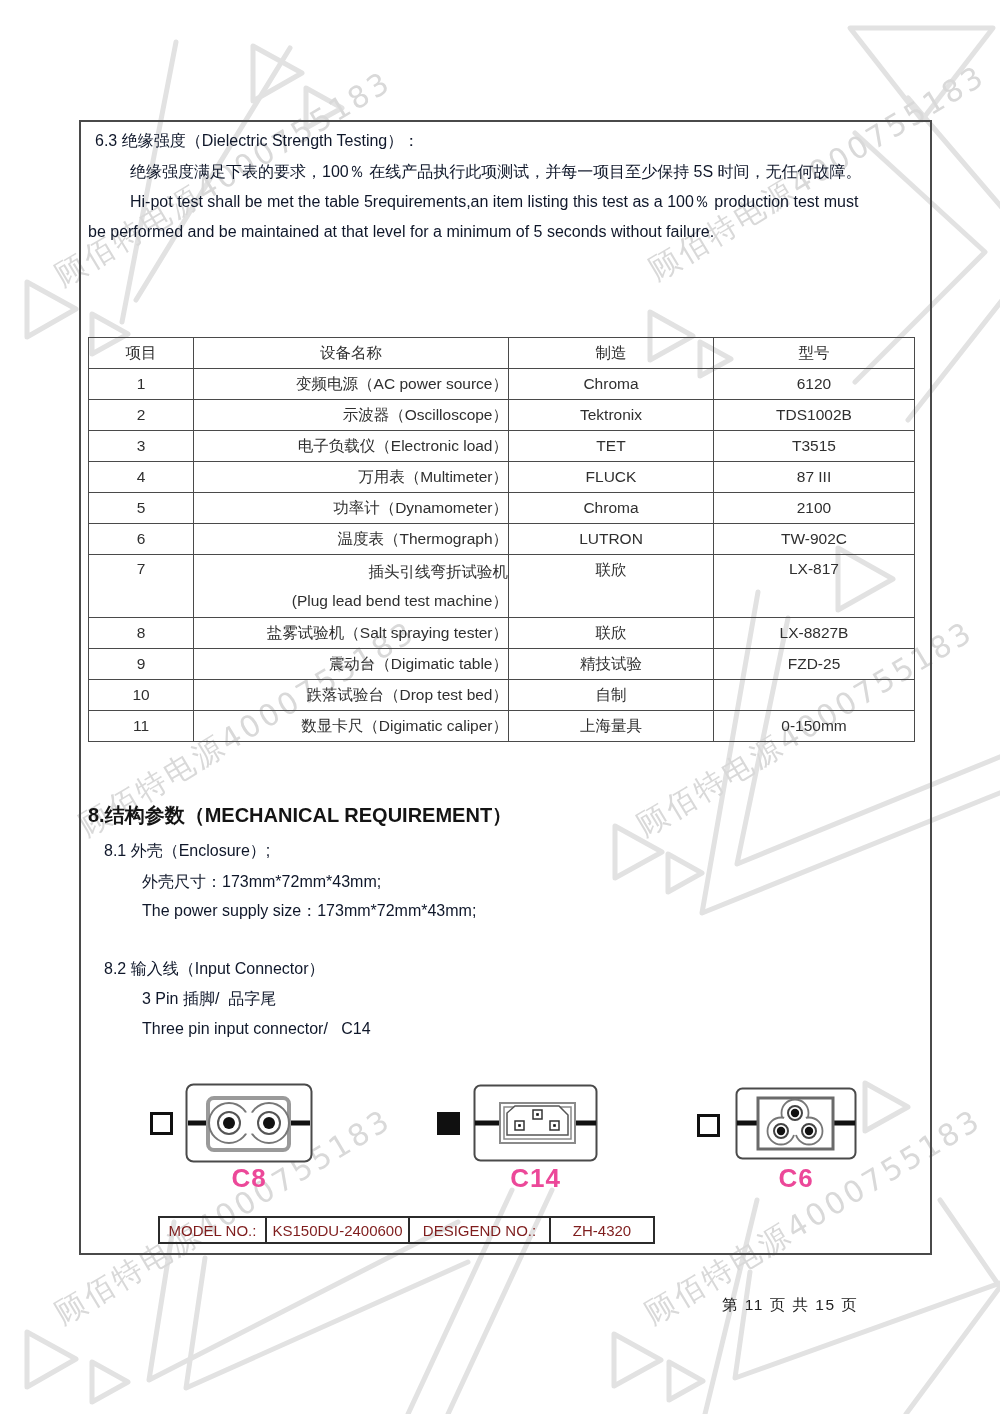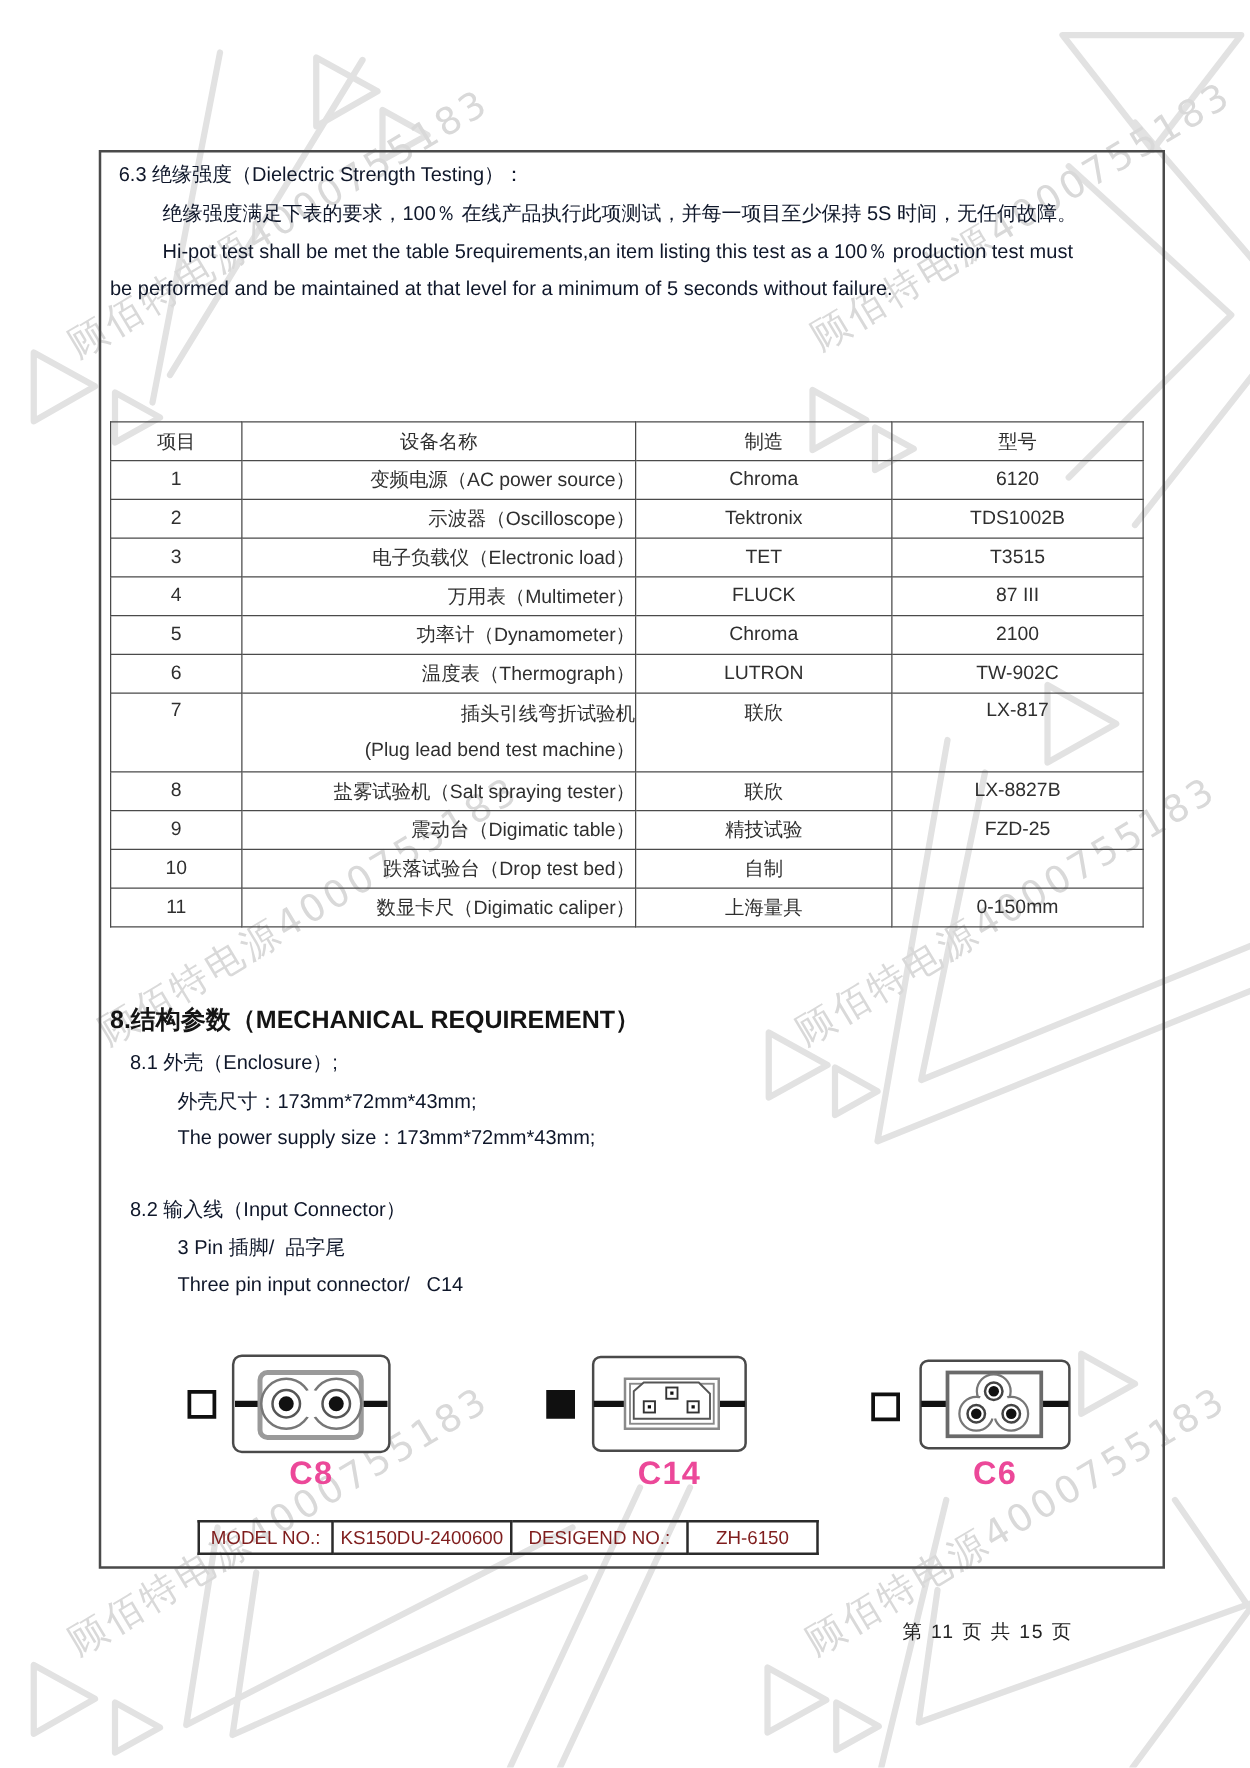--- a/index.html
+++ b/index.html
@@ -244,19 +244,19 @@
     <circle cx="74" cy="44" r="4.2" fill="#111"></circle>
   </svg>
   <div class="conn-label" style="left:735px;top:1163px;width:122px">C6</div>
 
   <table class="ft">
     <tbody>
         <tr>
       <td style="width:97px">MODEL NO.:</td>
       <td style="width:133px">KS150DU-2400600</td>
       <td style="width:131px">DESIGEND NO.:</td>
-      <td style="width:94px">ZH-6150</td>
+      <td style="width:94px">ZH-4320</td>
     </tr>
   </tbody>
     </table>
   <div id="page-info">第 11 页 共 15 页</div>
 
 </div>
 
 </body></html>

